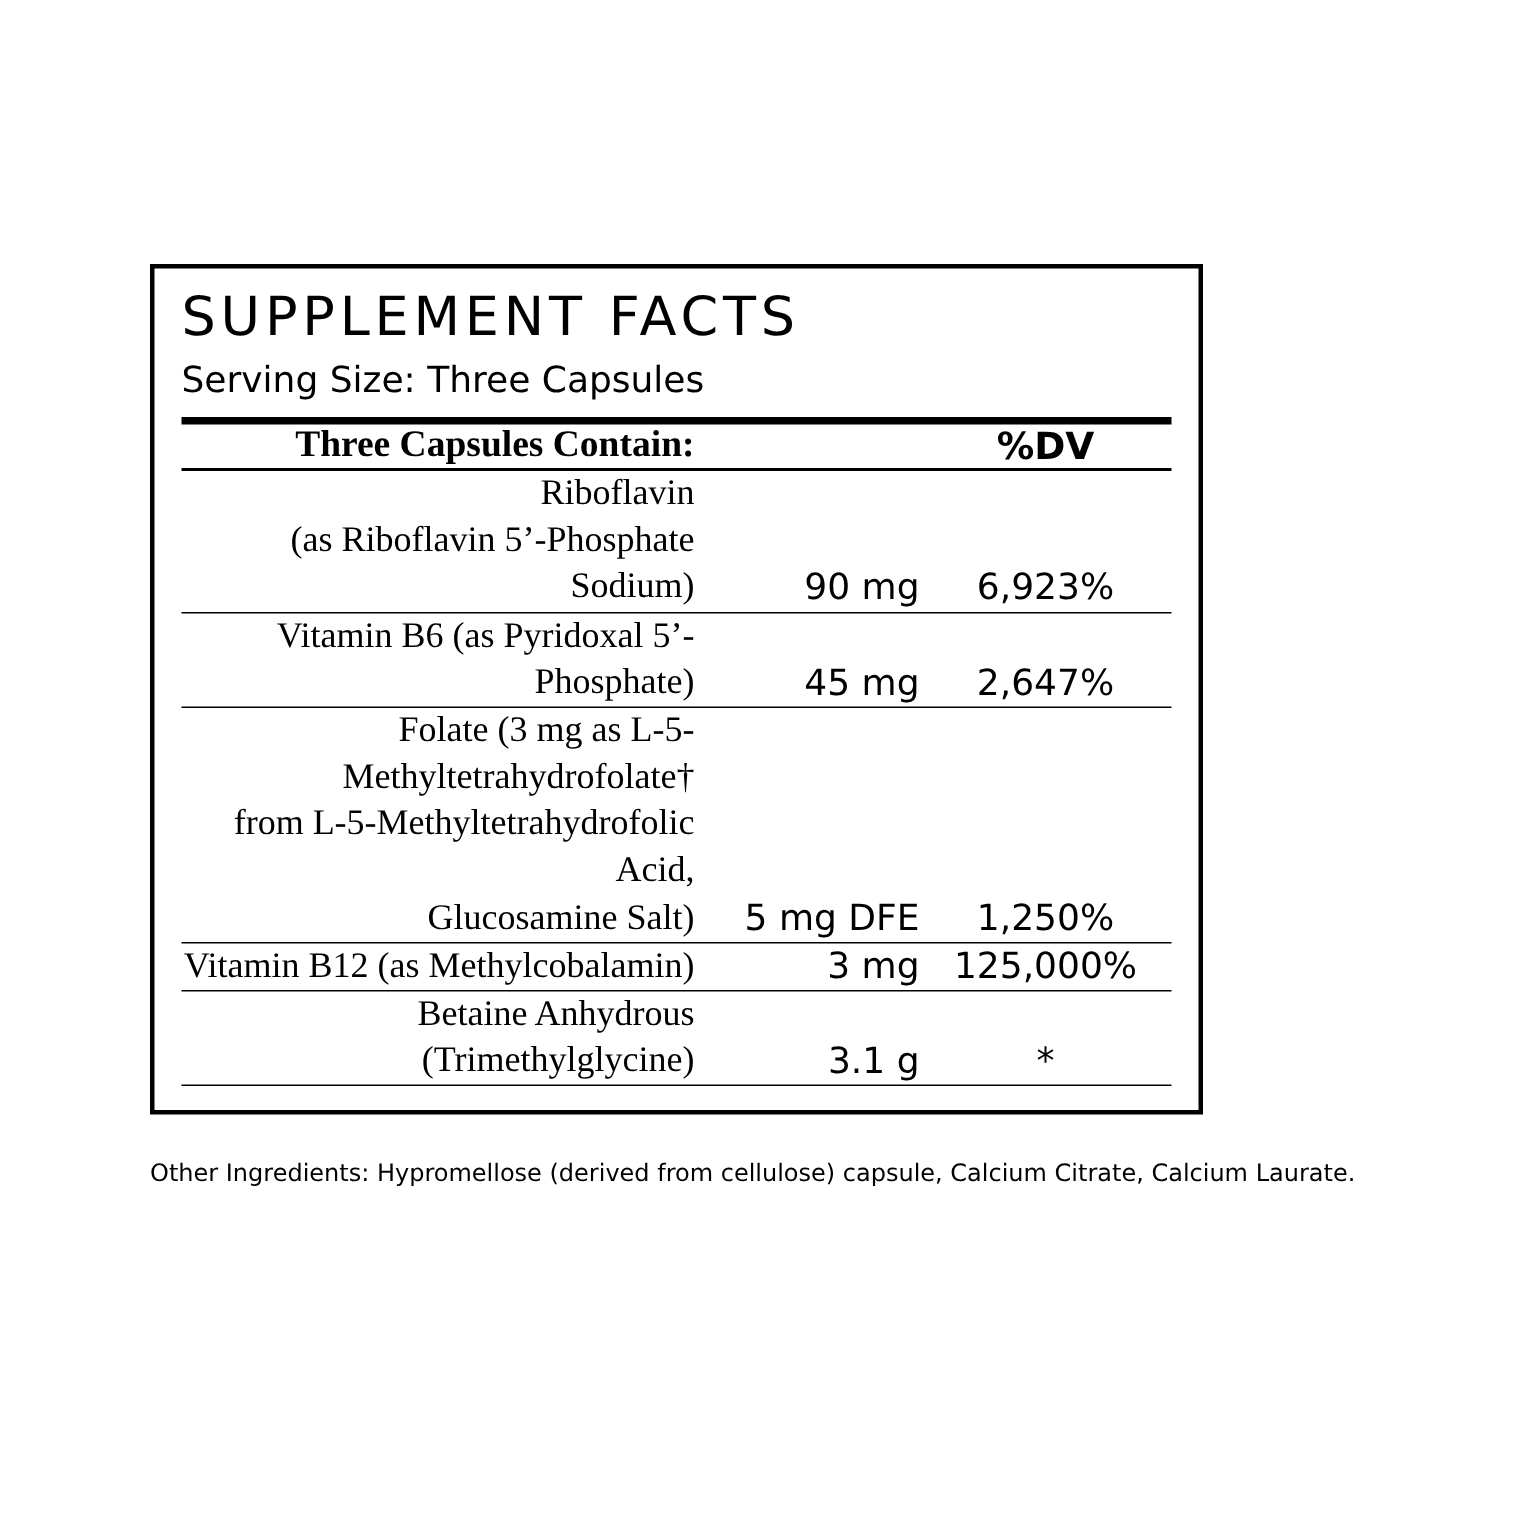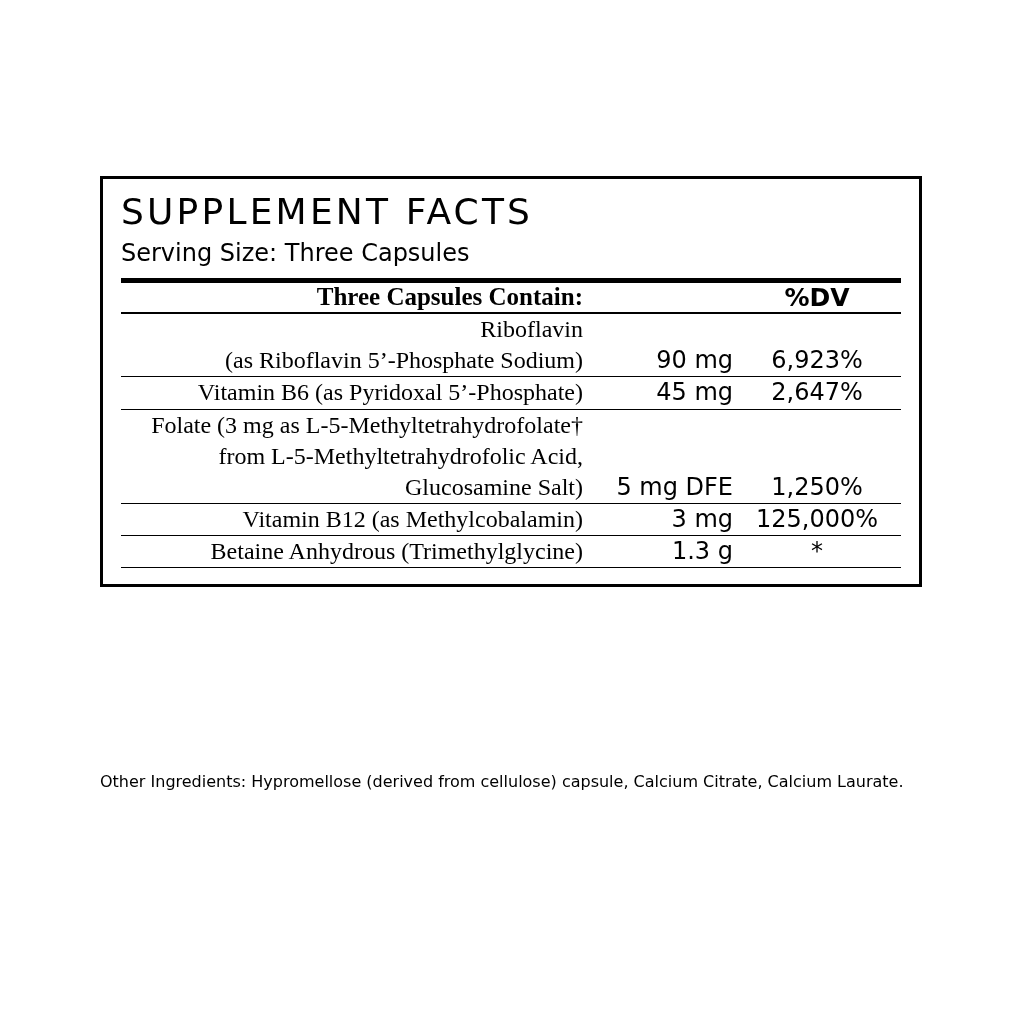--- a/index.html
+++ b/index.html
@@ -13,21 +13,21 @@
     font-family: "DejaVu Sans", sans-serif;
     color: #000000;
     position: relative;
     overflow: hidden;
   }
 
   .panel {
     position: absolute;
     left: 100px;
     top: 176px;
-    width: 822px;
+    width: 702px;
     box-sizing: border-box;
     border: 3px solid #000000;
     padding: 14px 18px 16px 18px;
   }
 
   .sf-title {
     font-size: 36px;
     letter-spacing: 3.2px;
     font-weight: 400;
     line-height: 1.08;
@@ -179,21 +179,21 @@
       <tr class="sep">
           <td colspan="3">
             <hr>
           </td>
         </tr>
 
       <tr class="row">
         <td class="col-name">
           <span>Betaine Anhydrous (Trimethylglycine)</span>
         </td>
-        <td class="col-amt">1.3 g</td>
+        <td class="col-amt">3.1 g</td>
         <td class="col-dv">*</td>
       </tr>
 
       <tr class="sep">
           <td colspan="3">
             <hr>
           </td>
         </tr>
     </tbody>
   </table>

